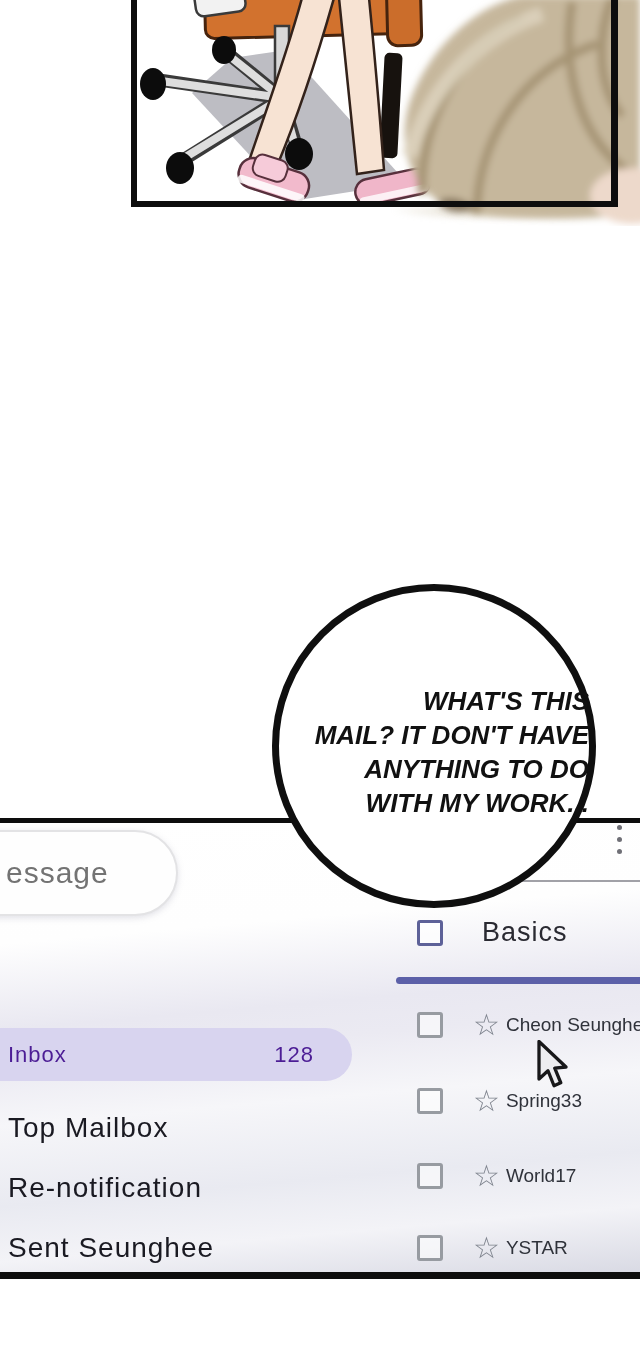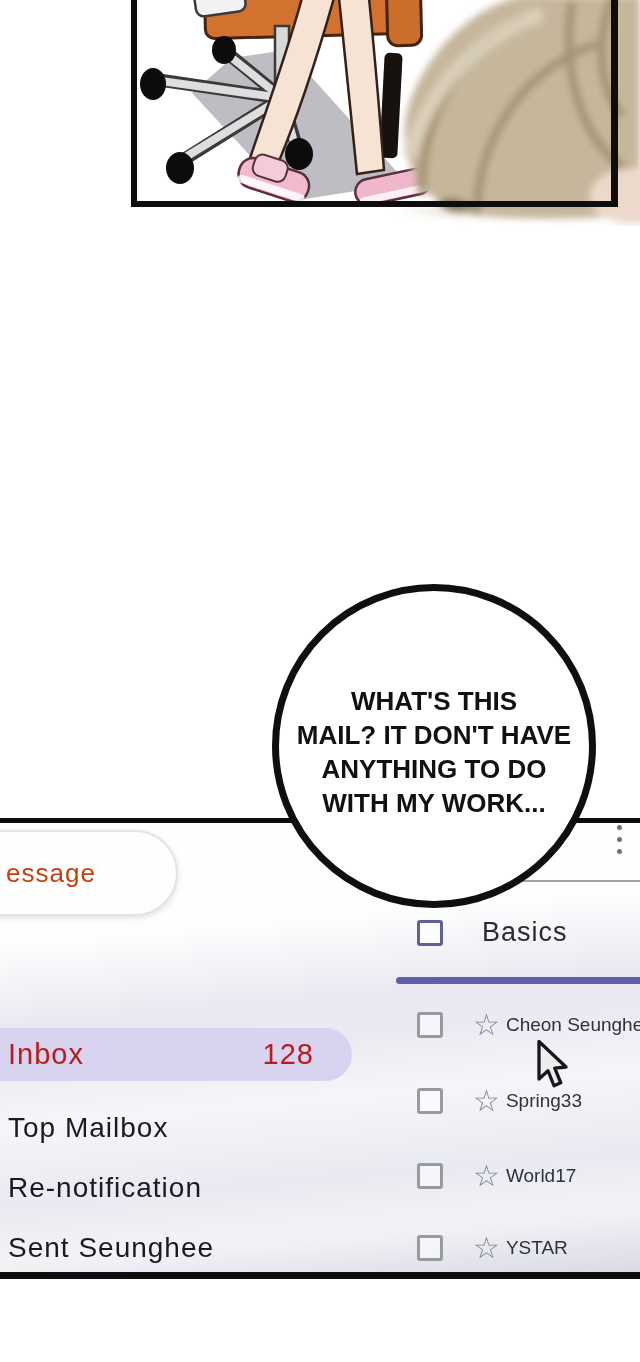--- a/index.html
+++ b/index.html
@@ -16,59 +16,59 @@
   .head-blur { position:absolute; left:382px; top:-4px; width:258px; height:230px; z-index:5; pointer-events:none; }
   .border-patch-bottom { position:absolute; left:131px; top:201px; width:487px; height:6px; background:#0d0d0d; z-index:6; }
   .border-patch-right  { position:absolute; left:611px; top:0; width:7px; height:207px; background:#0d0d0d; z-index:6; }
   .hair-smudge { position:absolute; left:390px; top:206px; width:215px; height:16px; z-index:3;
     background:radial-gradient(ellipse at 50% 30%, rgba(196,182,150,.55), rgba(196,182,150,0) 70%);
     filter:blur(2px); pointer-events:none; }
 
   
   .bubble { position:absolute; left:272px; top:584px; width:324px; height:324px; border-radius:50%;
     background:#fff; border:7px solid #0f0f0f; z-index:30;
-    display:flex; flex-direction:column; align-items:center; justify-content:center; padding-top:12px; }
+    display:flex; flex-direction:column; align-items:flex-end; justify-content:center; padding-top:12px;font-style:italic; }
   .bubble-line { display:block; font-weight:700; font-size:26px; line-height:34px; color:#111;
     letter-spacing:0px; text-align:center; white-space:nowrap; }
 
   
   .email-panel { position:absolute; left:0; top:818px; width:640px; height:461px; z-index:10;
     border-top:5px solid #0d0d0d; border-bottom:7px solid #0d0d0d;
     background:linear-gradient(175deg,#ffffff 0%,#fefefe 24%,#e9e8f1 41%,#ebeaf2 48%,
                #f6f6f9 60%,#e9eaf1 76%,#f3f3f7 87%,#d9dae4 100%); }
 
   .kebab { position:absolute; left:612px; top:2px; width:14px; height:34px; display:flex;
     flex-direction:column; align-items:center; gap:7px; cursor:pointer; }
   .kebab i { width:5px; height:5px; border-radius:50%; background:#6f6f76; }
 
   .toolbar-divider { position:absolute; left:348px; top:57px; width:292px; height:2px; background:#a1a1a7; z-index:1; }
 
   .compose-pill { position:absolute; left:-52px; top:7px; width:230px; height:86px; border-radius:44px;
     background:#fefefe; border:2px solid #e3e3e5; box-shadow:0 2px 6px rgba(140,140,165,.25);
     display:flex; align-items:center; padding-left:56px; z-index:2; }
-  .compose-pill span { font-size:26px; color:#c2410c; letter-spacing:1px; }
+  .compose-pill span { font-size:30px; color:#737373; letter-spacing:1px; }
 
   .basics-checkbox { position:absolute; left:417px; top:97px; width:26px; height:26px;
     border:3px solid #5d6198; border-radius:3px; background:rgba(255,255,255,.65); cursor:pointer; }
   .basics-label { position:absolute; left:482px; top:94px; font-size:27px; color:#2a2a32; letter-spacing:1px; }
 
   .accent-divider { position:absolute; left:396px; top:154px; width:244px; height:7px;
     background:#5c60a8; border-radius:4px 0 0 4px; }
 
   .mail-row { position:absolute; left:396px; width:244px; height:34px; display:flex; align-items:center; cursor:pointer; }
   .row-checkbox { width:26px; height:26px; border:3px solid #979ba1; border-radius:3px;
     background:rgba(255,255,255,.55); margin-left:21px; flex:none; }
   .row-star { font-size:30px; line-height:26px; color:#7f848e; margin-left:30px; flex:none;
     font-family:"DejaVu Sans", sans-serif; }
   .row-sender { font-size:19px; color:#2f323a; margin-left:6px; white-space:nowrap; letter-spacing:0px; }
 
   .inbox-pill { position:absolute; left:-26px; top:205px; width:378px; height:53px; border-radius:27px;
     background:#d8d4ef; display:flex; align-items:center; justify-content:space-between;
     padding:0 38px 0 34px; cursor:pointer; }
-  .inbox-pill .lbl, .inbox-pill .cnt { font-size:29px; color:#b91c1c; letter-spacing:1px; }
+  .inbox-pill .lbl, .inbox-pill .cnt { font-size:22px; color:#4c1d95; letter-spacing:1px; }
   .side-item { position:absolute; left:8px; font-size:28px; color:#1a1a22; letter-spacing:1px;
     line-height:30px; cursor:pointer; white-space:nowrap; }
   .side-item.i2 { top:290px; }
   .side-item.i3 { top:350px; }
   .side-item.i4 { top:410px; }
 
   .cursor { position:absolute; left:536px; top:1040px; z-index:40; pointer-events:none; }
 </style>
 </head>
 <body>

